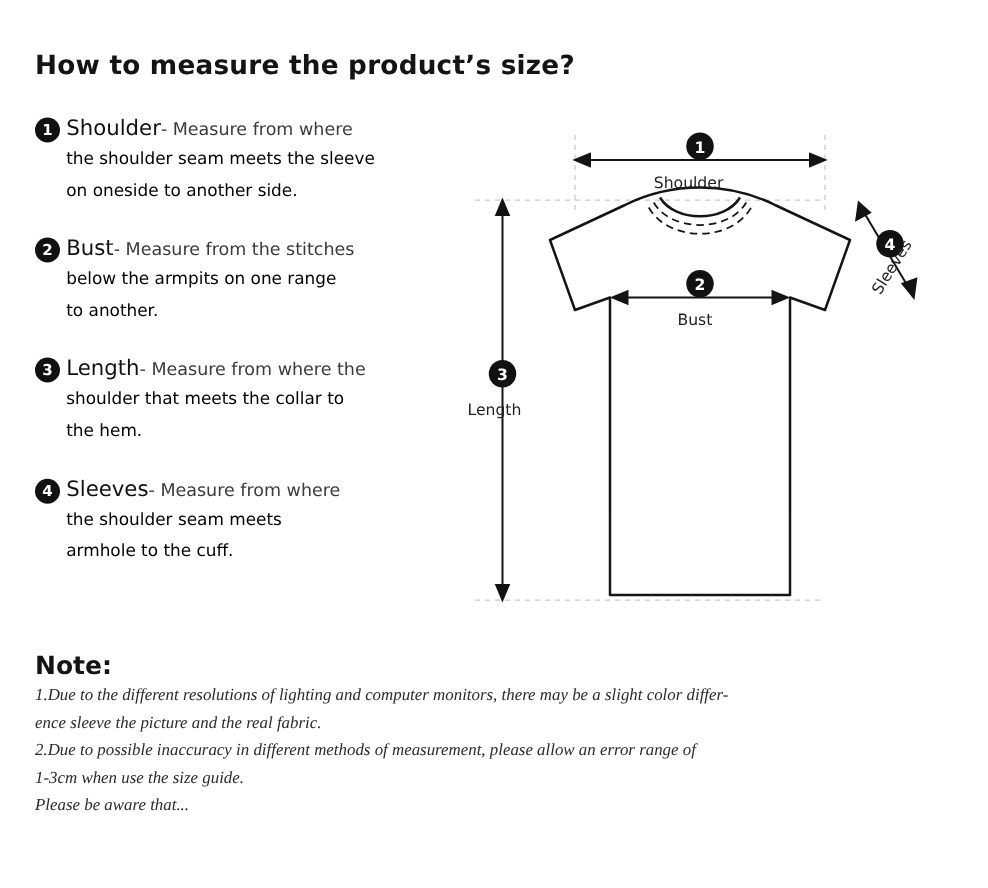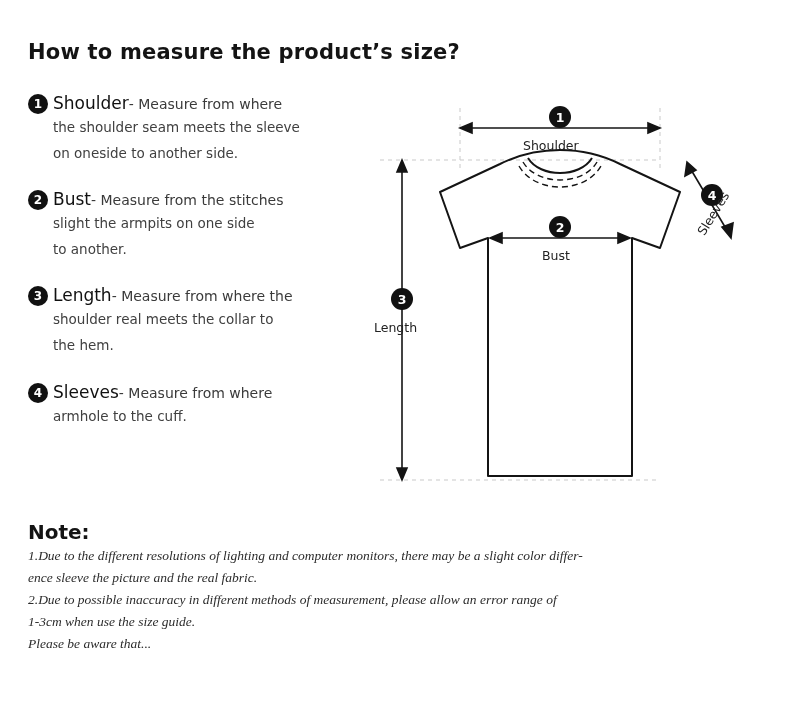--- a/index.html
+++ b/index.html
@@ -57,21 +57,21 @@
     font-size: 17px;
     color: #111;
     font-weight: 400;
   }
   .desc {
     font-size: 14px;
     color: #3a3a3a;
   }
   .cont {
     font-size: 13.5px;
-    color: #404040;
+    color: #000000;
     margin-left: 25px;
     line-height: 1.9;
   }
 
   
   .note-title {
     position: absolute;
     left: 28px; top: 520px;
     font-size: 20px;
     font-weight: bold;
@@ -139,42 +139,43 @@
       <div class="cont">on oneside to another side.</div>
     </div>
 
     <div class="item">
       <div class="item-head">
         <span class="bullet">2</span>
         <span>
           <span class="kw">Bust</span><span class="desc">- Measure from the stitches</span>
         </span>
       </div>
-      <div class="cont">slight the armpits on one side</div>
+      <div class="cont">below the armpits on one range</div>
       <div class="cont">to another.</div>
     </div>
 
     <div class="item">
       <div class="item-head">
         <span class="bullet">3</span>
         <span>
           <span class="kw">Length</span><span class="desc">- Measure from where the</span>
         </span>
       </div>
-      <div class="cont">shoulder real meets the collar to</div>
+      <div class="cont">shoulder that meets the collar to</div>
       <div class="cont">the hem.</div>
     </div>
 
     <div class="item">
       <div class="item-head">
         <span class="bullet">4</span>
         <span>
           <span class="kw">Sleeves</span><span class="desc">- Measure from where</span>
         </span>
       </div>
+      <div class="cont">the shoulder seam meets</div>
       <div class="cont">armhole to the cuff.</div>
     </div>
 
   </div>
 
   <div class="diagram">
     <svg width="420" height="430" viewBox="0 0 420 430">
 
       <g stroke="#c9c9c9" stroke-width="1" stroke-dasharray="4 4">
         <line x1="20" y1="80" x2="300" y2="80"></line>

